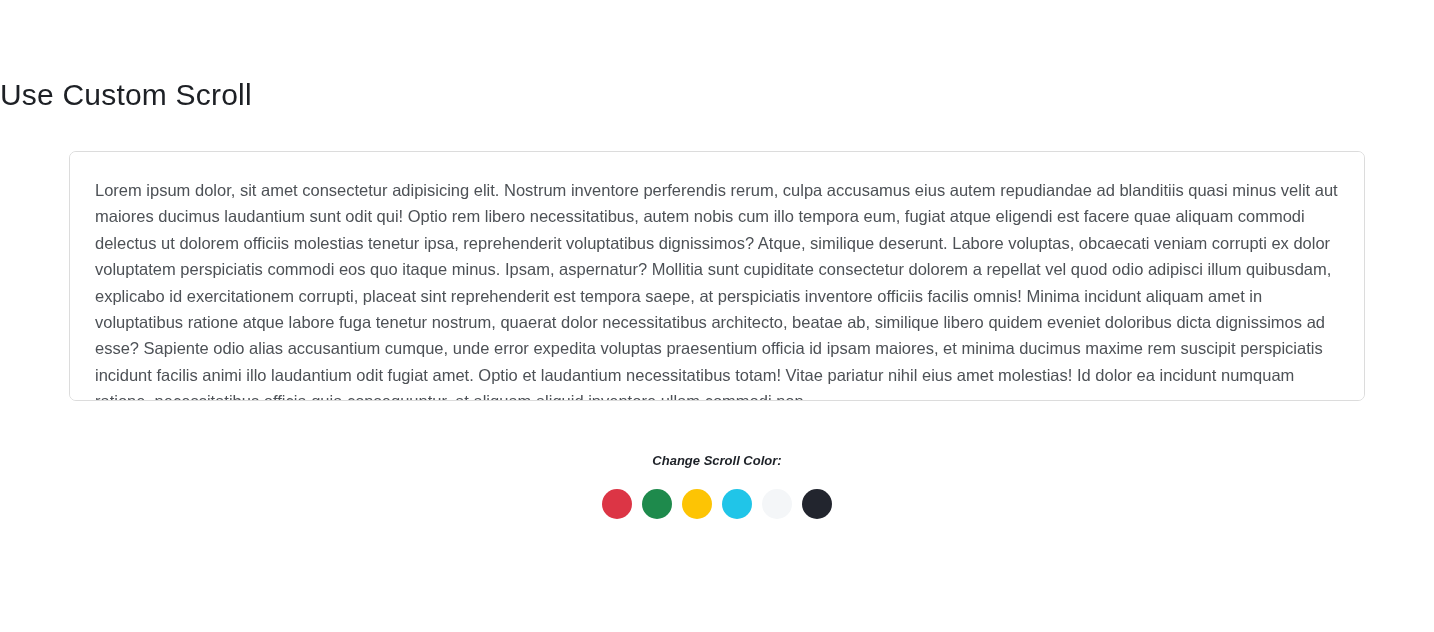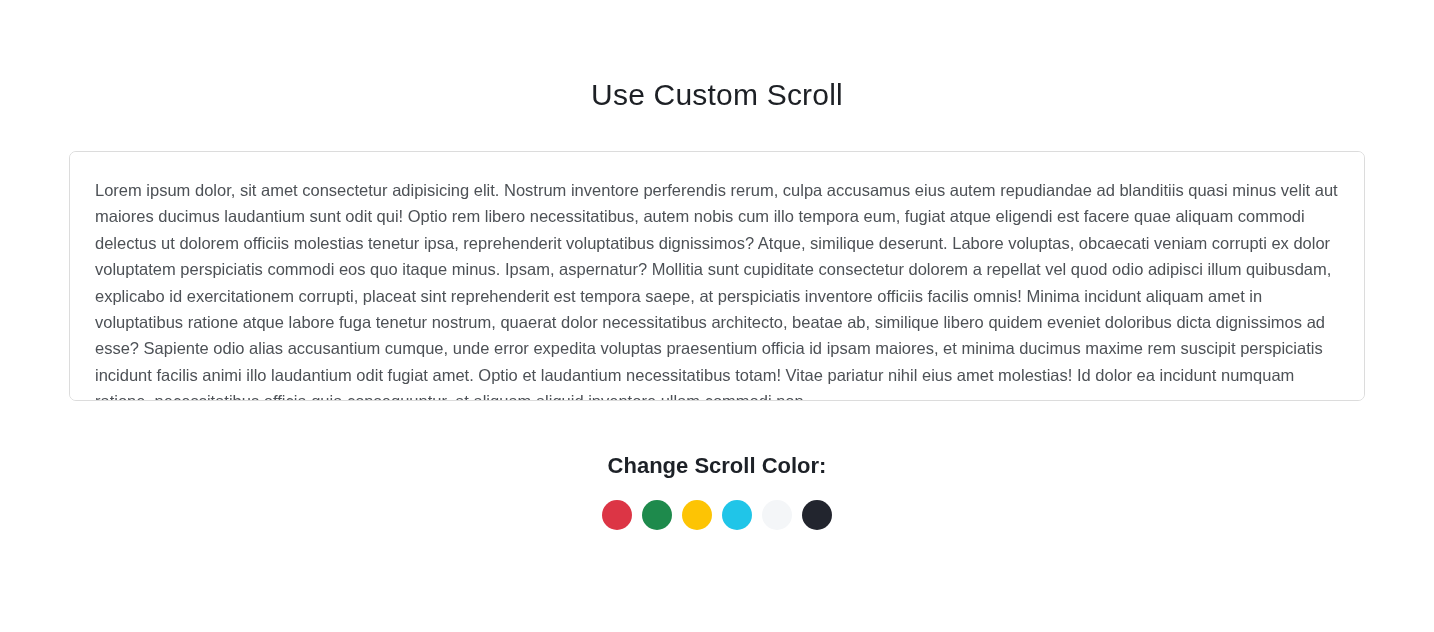--- a/index.html
+++ b/index.html
@@ -9,21 +9,21 @@
     background: #ffffff;
     font-family: "Liberation Sans", sans-serif;
     overflow: hidden;
   }
   .page {
     width: 100%;
     height: 100%;
     padding-top: 78px;
   }
   h1.page-title {
-    text-align: center;
+    text-align: left;
     font-size: 30px;
     font-weight: 500;
     color: #1d2025;
     letter-spacing: 0.2px;
     margin-bottom: 39px;
   }
   .scroll-box {
     width: 1296px;
     height: 250px;
     margin: 0 auto;
@@ -39,23 +39,24 @@
     font-size: 16.5px;
     line-height: 26.4px;
     color: #4d5156;
     text-align: left;
   }
   .color-section {
     margin-top: 52px;
     text-align: center;
   }
   .color-label {
-    font-size: 22px;
+    font-size: 13px;
     font-weight: 700;
     color: #1d2127;
+    font-style: italic;
   }
   .swatch-row {
     margin-top: 21px;
     display: flex;
     justify-content: center;
     align-items: center;
     gap: 10px;
   }
   .swatch {
     width: 30px;

